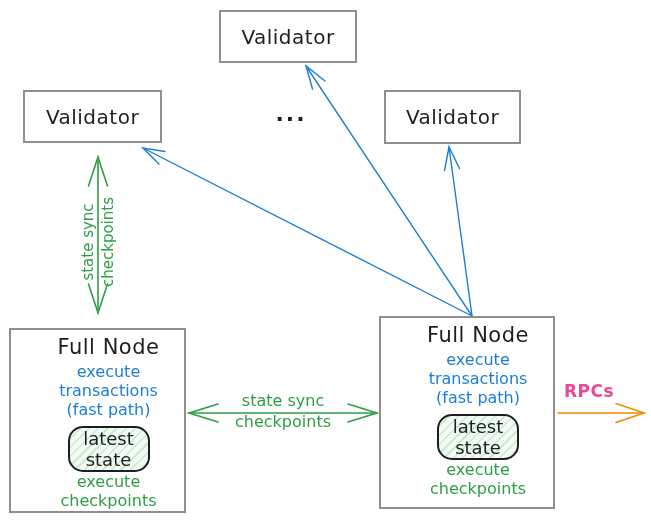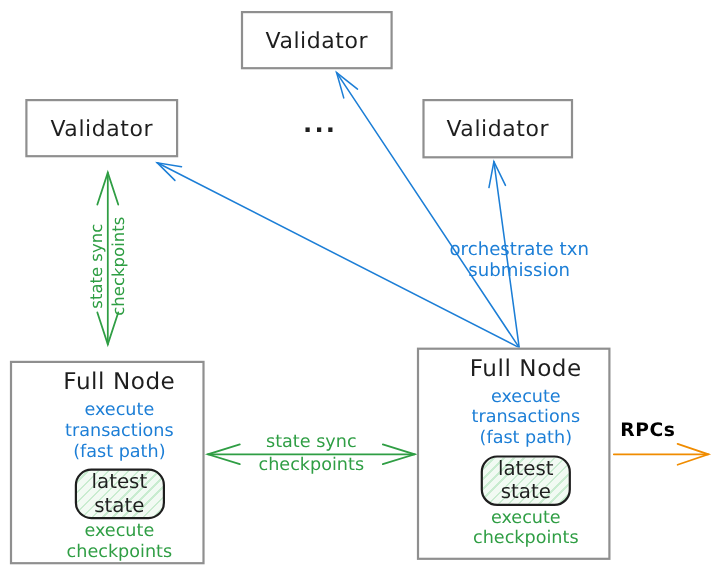--- a/index.html
+++ b/index.html
@@ -70,21 +70,21 @@
   .lbl-hsync {
     left: 203px; top: 390px; width: 160px;
     color: #2f9e44; font-size: 16px; line-height: 21px;
   }
   .lbl-orch {
     left: 360px; top: 217px; width: 224px;
     color: #1c7ed6; font-size: 16.5px;
   }
   .lbl-rpcs {
     left: 560px; top: 381px; width: 58px;
-    color: #000000; font-size: 17px; font-weight: 600; letter-spacing: 0.5px;
+    color: #ec4899; font-size: 17px; font-weight: 600; letter-spacing: 0.5px;
   }
 </style>
 </head>
 <body>
 
 <div class="canvas">
 
   <svg class="arrows" width="651" height="526" viewBox="0 0 651 526">
 
     <g stroke="#2f9e44" stroke-width="1.6" fill="none" stroke-linecap="round">
@@ -152,16 +152,15 @@
   </div>
 
   <div class="lbl lbl-vsync">
     <div>state sync</div>
     <div>checkpoints</div>
   </div>
   <div class="lbl lbl-hsync">
     <div>state sync</div>
     <div>checkpoints</div>
   </div>
-  <div class="lbl lbl-orch">orchestrate txn submission</div>
   <div class="lbl lbl-rpcs">RPCs</div>
 
 </div>
 
 </body></html>

